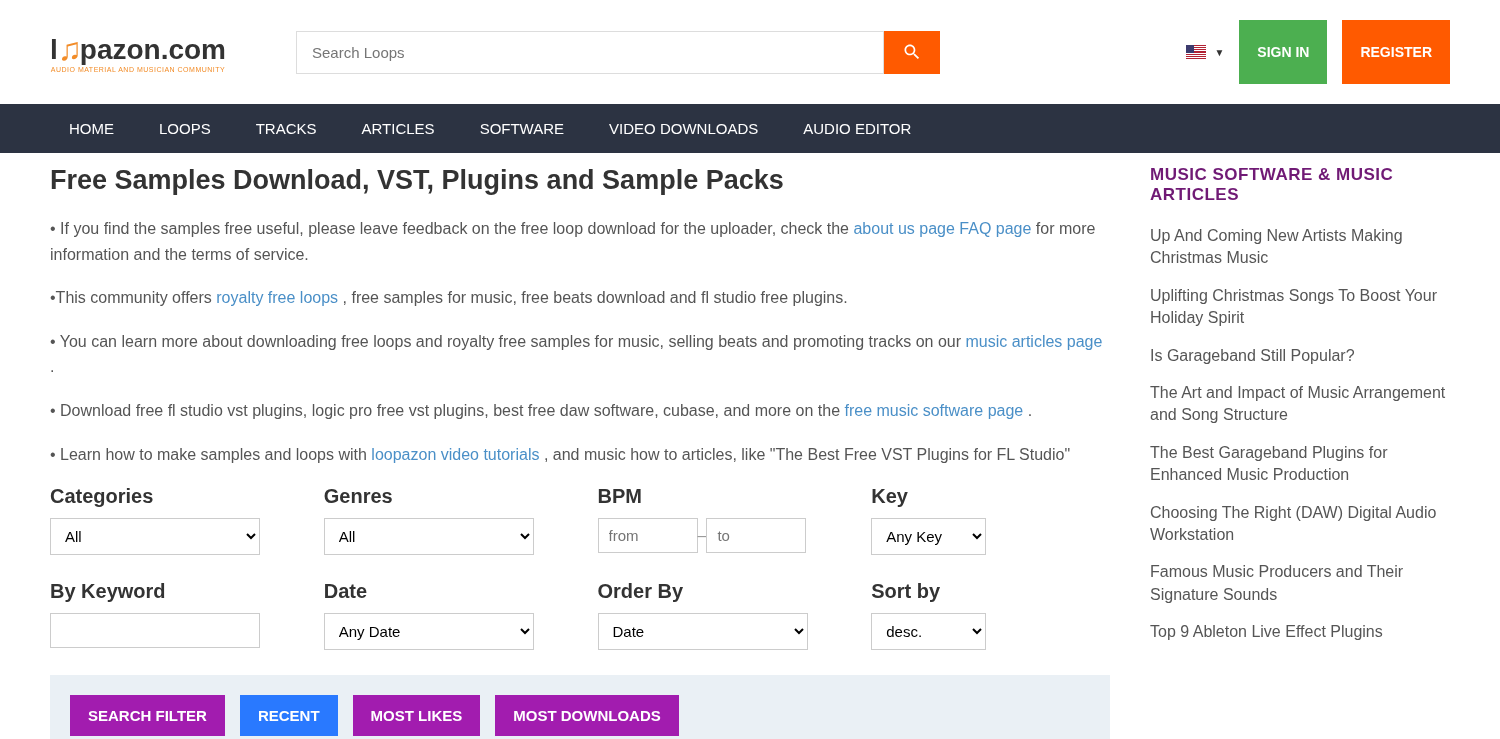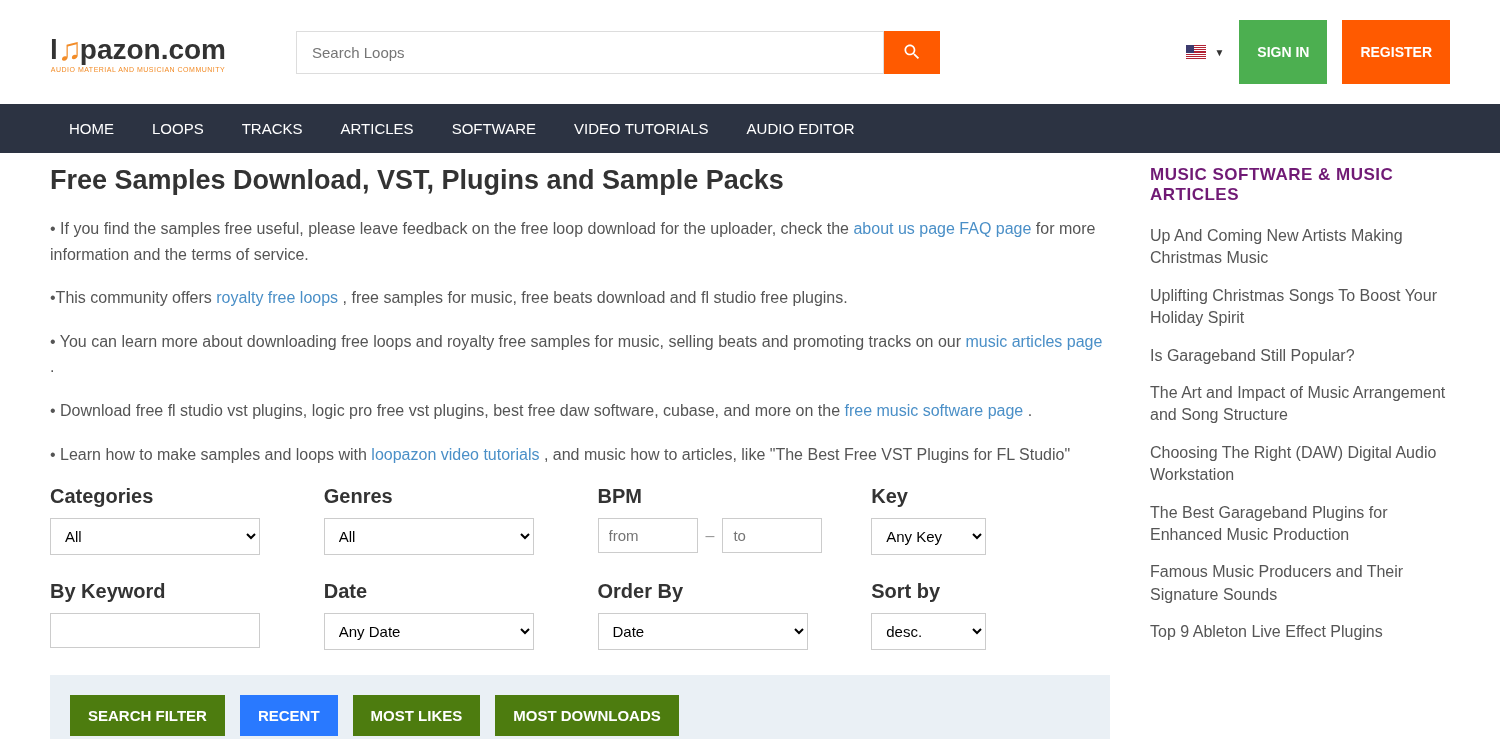--- a/index.html
+++ b/index.html
@@ -120,20 +120,21 @@
     .nav {
       background: #2c3342;
       padding: 0;
     }
     .nav-list {
       display: flex;
       list-style: none;
       max-width: 1440px;
       margin: 0 auto;
       padding: 0 20px;
+      gap: 7px;
     }
     .nav-item {
       padding: 16px 19px;
       color: #fff;
       font-size: 15px;
       font-weight: 500;
       cursor: pointer;
     }
     .main-content {
       display: flex;
@@ -185,21 +186,20 @@
       background: #fff;
       width: 100%;
       max-width: 210px;
     }
     .filter-select-sm {
       max-width: 115px;
     }
     .bpm-group {
       display: flex;
       align-items: center;
-      gap: 8px;
     }
     .bpm-input {
       padding: 8px 10px;
       border: 1px solid #ccc;
       font-size: 15px;
       width: 100px;
     }
     .bpm-sep {
       color: #999;
     }
@@ -212,21 +212,21 @@
     }
     .filter-btn {
       padding: 12px 18px;
       border: none;
       font-size: 15px;
       font-weight: 600;
       cursor: pointer;
       color: #fff;
     }
     .filter-btn-green {
-      background: #4d7c0f;
+      background: #a21caf;
     }
     .filter-btn-blue {
       background: #2979ff;
     }
     .sidebar-title {
       font-size: 17px;
       font-weight: 700;
       color: #701a75;
       margin-bottom: 20px;
       letter-spacing: 0.5px;
@@ -274,21 +274,21 @@
   </div>
 </div>
 
 <nav class="nav">
   <ul class="nav-list">
     <li class="nav-item">HOME</li>
     <li class="nav-item">LOOPS</li>
     <li class="nav-item">TRACKS</li>
     <li class="nav-item">ARTICLES</li>
     <li class="nav-item">SOFTWARE</li>
-    <li class="nav-item">VIDEO TUTORIALS</li>
+    <li class="nav-item">VIDEO DOWNLOADS</li>
     <li class="nav-item">AUDIO EDITOR</li>
   </ul>
 </nav>
 
 <div class="container">
   <div class="main-content">
     <div class="left-col">
       <h1>Free Samples Download, VST, Plugins and Sample Packs</h1>
       <div class="intro">
         <p>
@@ -368,20 +368,20 @@
 
     </div>
 
     <div class="right-col">
       <h3 class="sidebar-title">MUSIC SOFTWARE &amp; MUSIC ARTICLES</h3>
       <ul class="sidebar-list">
         <li class="sidebar-item">Up And Coming New Artists Making Christmas Music</li>
         <li class="sidebar-item">Uplifting Christmas Songs To Boost Your Holiday Spirit</li>
         <li class="sidebar-item">Is Garageband Still Popular?</li>
         <li class="sidebar-item">The Art and Impact of Music Arrangement and Song Structure</li>
+        <li class="sidebar-item">The Best Garageband Plugins for Enhanced Music Production</li>
         <li class="sidebar-item">Choosing The Right (DAW) Digital Audio Workstation</li>
-        <li class="sidebar-item">The Best Garageband Plugins for Enhanced Music Production</li>
         <li class="sidebar-item">Famous Music Producers and Their Signature Sounds</li>
         <li class="sidebar-item">Top 9 Ableton Live Effect Plugins</li>
       </ul>
     </div>
   </div>
 </div>
 
 </body></html>

